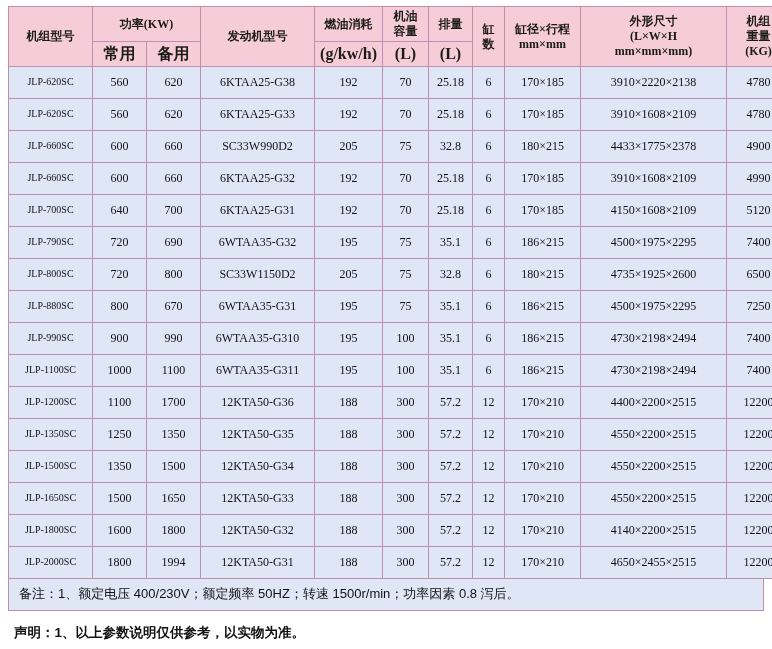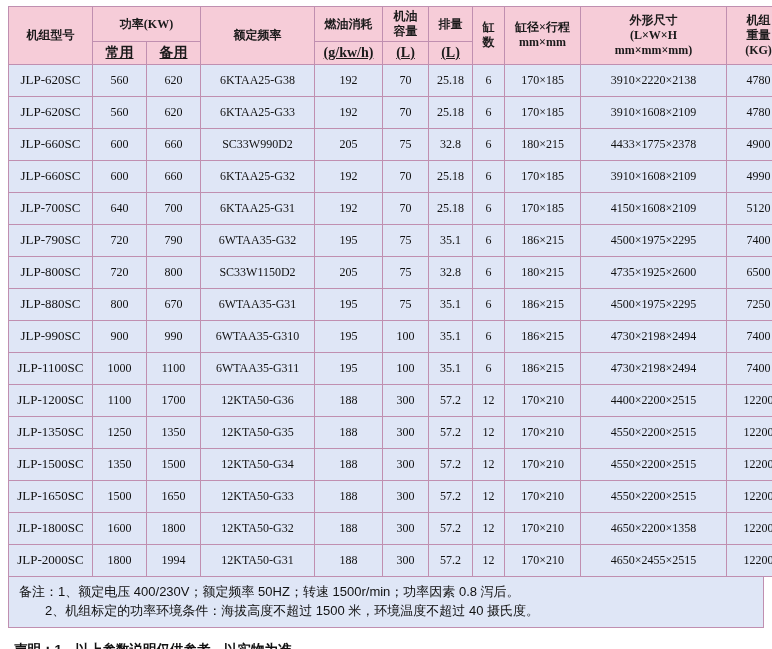--- a/index.html
+++ b/index.html
@@ -36,31 +36,30 @@
     padding: 2px 1px;
     white-space: nowrap;
   }
   thead th {
     background: #f6ccd8;
     font-weight: bold;
     font-size: 13px;
     color: #1a1a1a;
   }
   thead th.sub {
-    font-size: 14px;
+    font-size: 16px;
     font-weight: bold;
-    text-decoration: underline;
   }
   tbody td {
     background: #dfe6f6;
     height: 27px;
     font-size: 12.5px;
   }
   tbody td.model {
-    font-size: 13px;
+    font-size: 10px;
     letter-spacing: 0px;
     margin-left: 24px;
   }
   .colg-model { width: 84px; }
   .colg-pw { width: 54px; }
   .colg-engine { width: 114px; }
   .colg-fuel { width: 68px; }
   .colg-oil { width: 46px; }
   .colg-disp { width: 44px; }
   .colg-cyl { width: 32px; }
@@ -109,21 +108,21 @@
       <col class="colg-disp">
       <col class="colg-cyl">
       <col class="colg-bore">
       <col class="colg-dim">
       <col class="colg-weight">
     </colgroup>
     <thead>
       <tr>
         <th rowspan="2">机组型号</th>
         <th colspan="2">功率(KW)</th>
-        <th rowspan="2">额定频率</th>
+        <th rowspan="2">发动机型号</th>
         <th>燃油消耗</th>
         <th>
           <span>机油</span><br>
           <span>容量</span>
         </th>
         <th>排量</th>
         <th rowspan="2">
           <span>缸</span><br>
           <span>数</span>
         </th>
@@ -212,21 +211,21 @@
           <td>70</td>
           <td>25.18</td>
           <td>6</td>
           <td>170×185</td>
           <td>4150×1608×2109</td>
           <td>5120</td>
         </tr>
         <tr>
           <td class="model">JLP-790SC</td>
           <td>720</td>
-          <td>790</td>
+          <td>690</td>
           <td>6WTAA35-G32</td>
           <td>195</td>
           <td>75</td>
           <td>35.1</td>
           <td>6</td>
           <td>186×215</td>
           <td>4500×1975×2295</td>
           <td>7400</td>
         </tr>
         <tr>
@@ -336,42 +335,41 @@
         <tr>
           <td class="model">JLP-1800SC</td>
           <td>1600</td>
           <td>1800</td>
           <td>12KTA50-G32</td>
           <td>188</td>
           <td>300</td>
           <td>57.2</td>
           <td>12</td>
           <td>170×210</td>
-          <td>4650×2200×1358</td>
+          <td>4140×2200×2515</td>
           <td>12200</td>
         </tr>
         <tr>
           <td class="model">JLP-2000SC</td>
           <td>1800</td>
           <td>1994</td>
           <td>12KTA50-G31</td>
           <td>188</td>
           <td>300</td>
           <td>57.2</td>
           <td>12</td>
           <td>170×210</td>
           <td>4650×2455×2515</td>
           <td>12200</td>
         </tr>
       </tbody>
   </table>
 
   <div class="notes">
     <div class="line1">备注：1、额定电压 400/230V；额定频率 50HZ；转速 1500r/min；功率因素 0.8 泻后。</div>
-    <div class="line2">2、机组标定的功率环境条件：海拔高度不超过 1500 米，环境温度不超过 40 摄氏度。</div>
   </div>
 
   <div class="declare">
     <div class="d1">声明：1、以上参数说明仅供参考，以实物为准。</div>
 
   </div>
 
 </div>
 
 </body></html>

